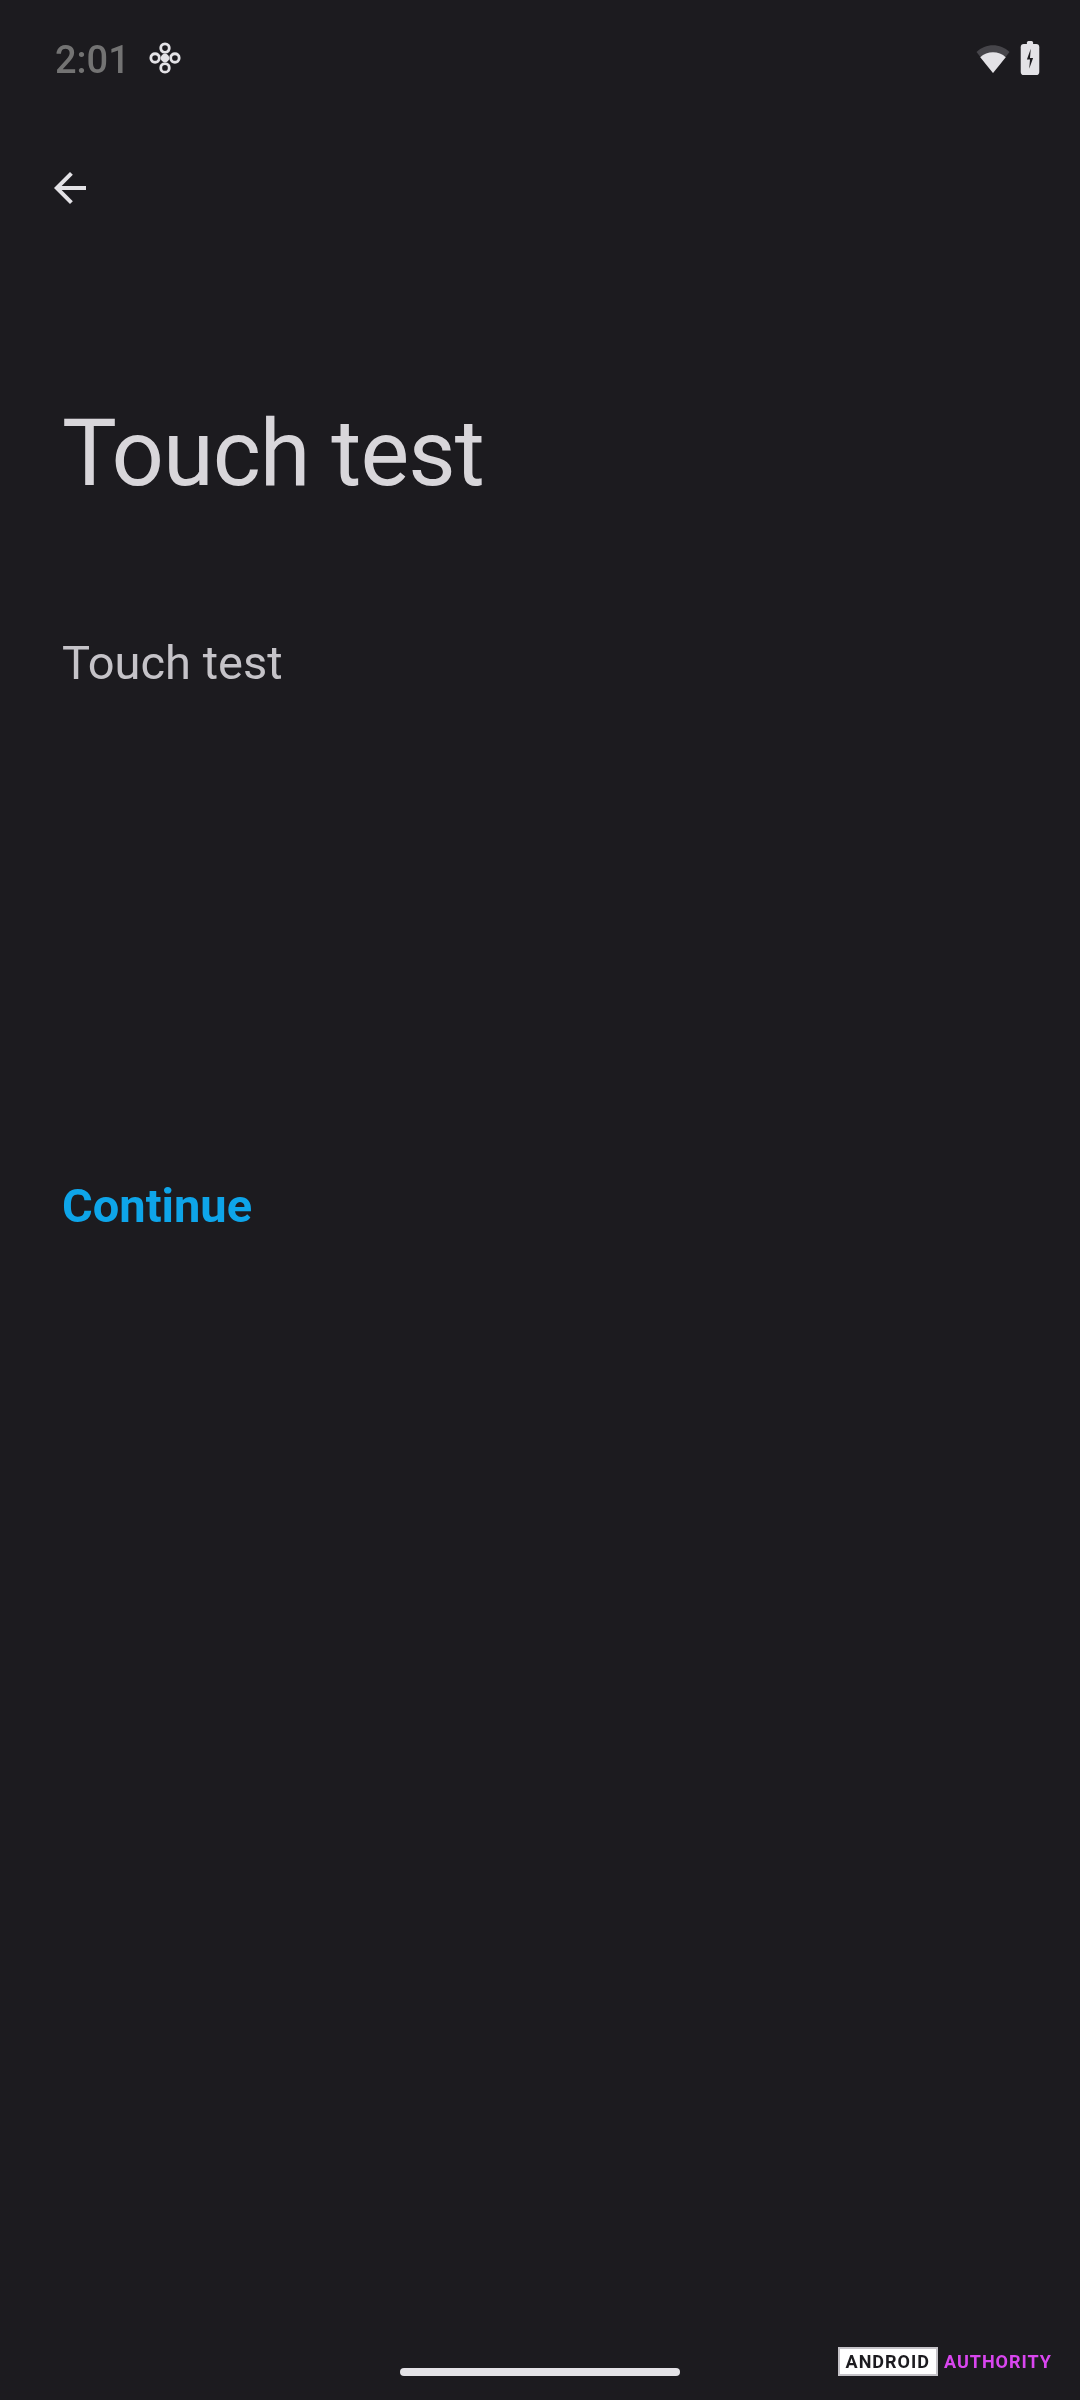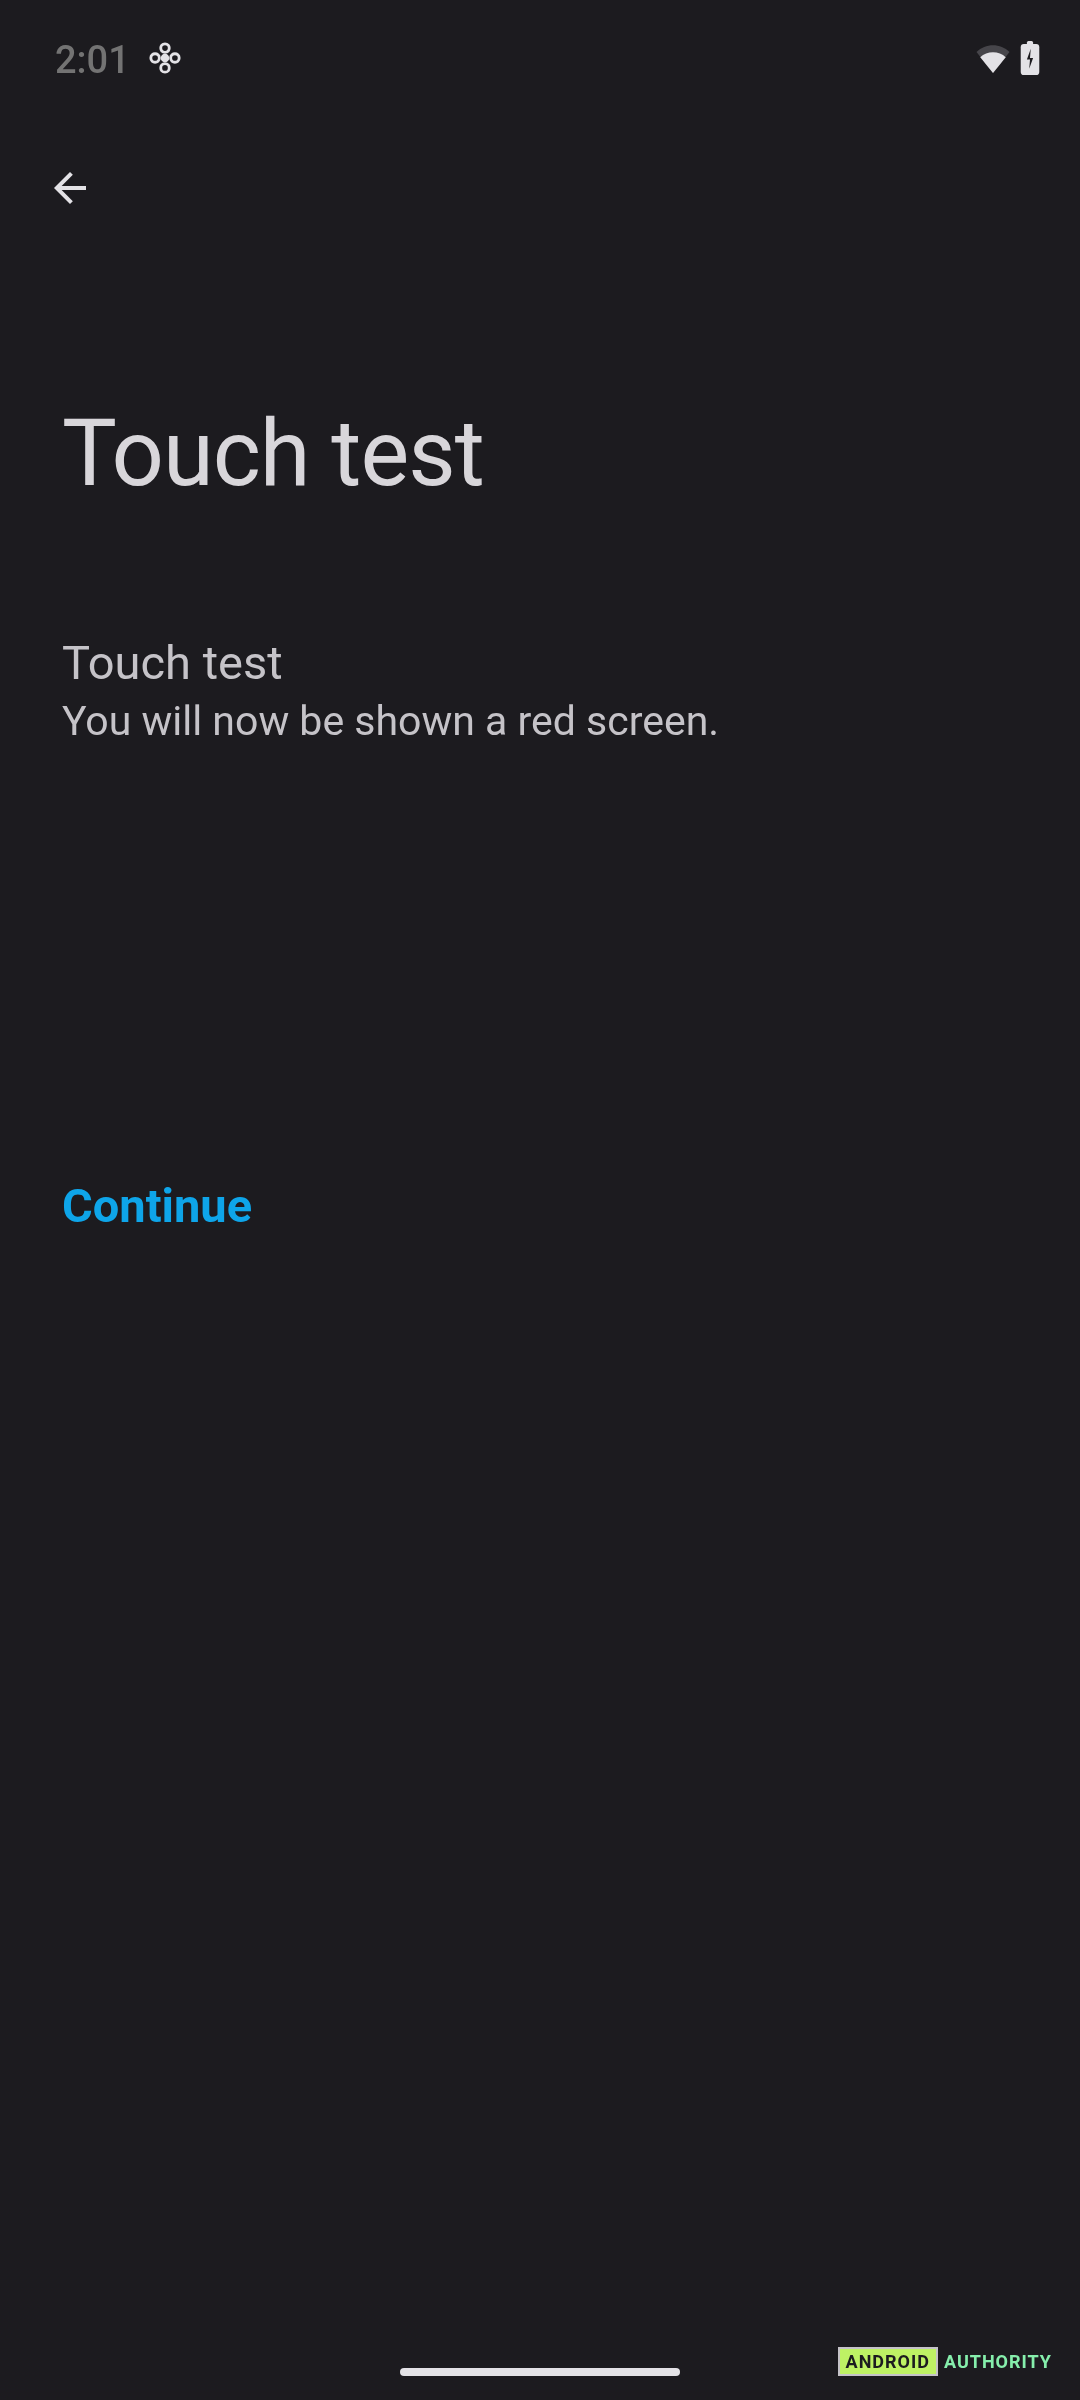--- a/index.html
+++ b/index.html
@@ -103,29 +103,29 @@
       bottom: 24px;
       right: 28px;
       display: flex;
       align-items: center;
       gap: 6px;
     }
     .watermark-android {
       font-size: 18px;
       font-weight: 700;
       color: #1c1b1f;
-      background-color: #bef264;
+      background-color: #ffffff;
       padding: 2px 6px;
       letter-spacing: 1px;
       border: 2px solid #c5c3c8;
     }
     .watermark-authority {
       font-size: 18px;
       font-weight: 700;
-      color: #86efac;
+      color: #d946ef;
       letter-spacing: 1px;
     }
   </style>
 </head>
 <body>
 
 <div class="status-bar">
   <div class="status-left">
     <span class="clock">2:01</span>
     <span>
@@ -160,21 +160,20 @@
     <svg width="48" height="48" viewBox="0 0 24 24" fill="#e3e2e6">
       <path d="M20 11H7.83l5.59-5.59L12 4l-8 8 8 8 1.41-1.41L7.83 13H20v-2z"></path>
     </svg>
   </span>
 </div>
 
 <h1 class="page-title">Touch test</h1>
 
 <div class="content">
   <div class="subtitle">Touch test</div>
-  <div class="body-text">You will now be shown a red screen.</div>
 </div>
 
 <div class="continue-button">Continue</div>
 
 <div class="nav-bar-handle"></div>
 
 <div class="watermark">
   <span class="watermark-android">ANDROID</span>
   <span class="watermark-authority">AUTHORITY</span>
 </div>

